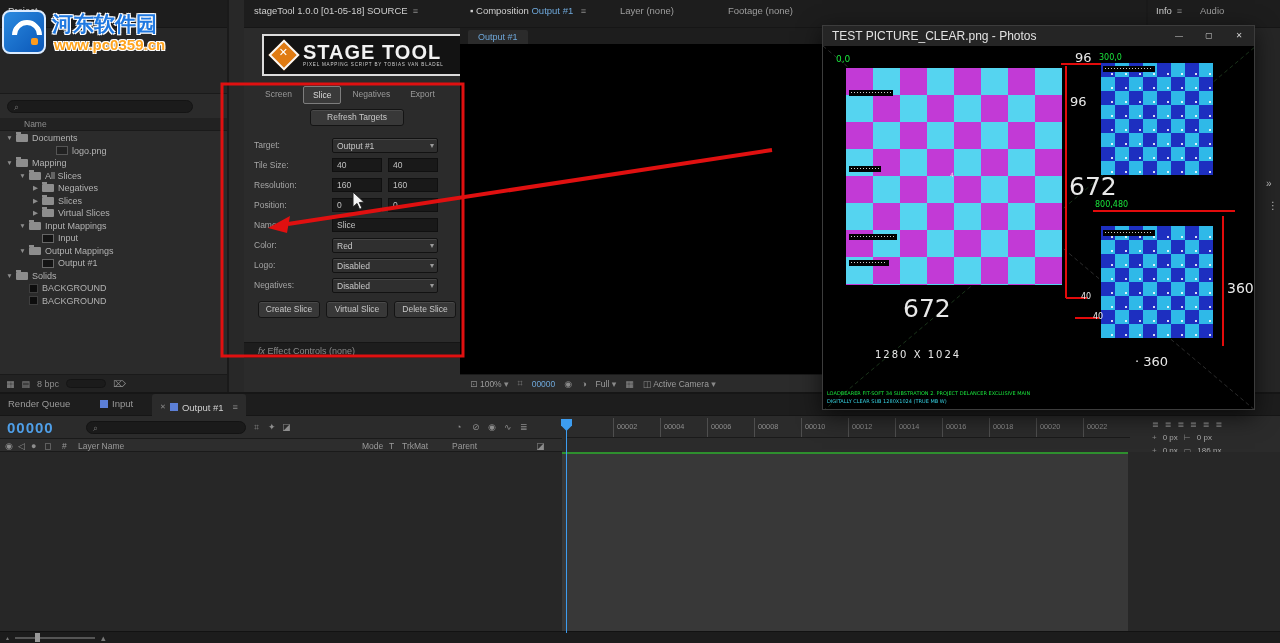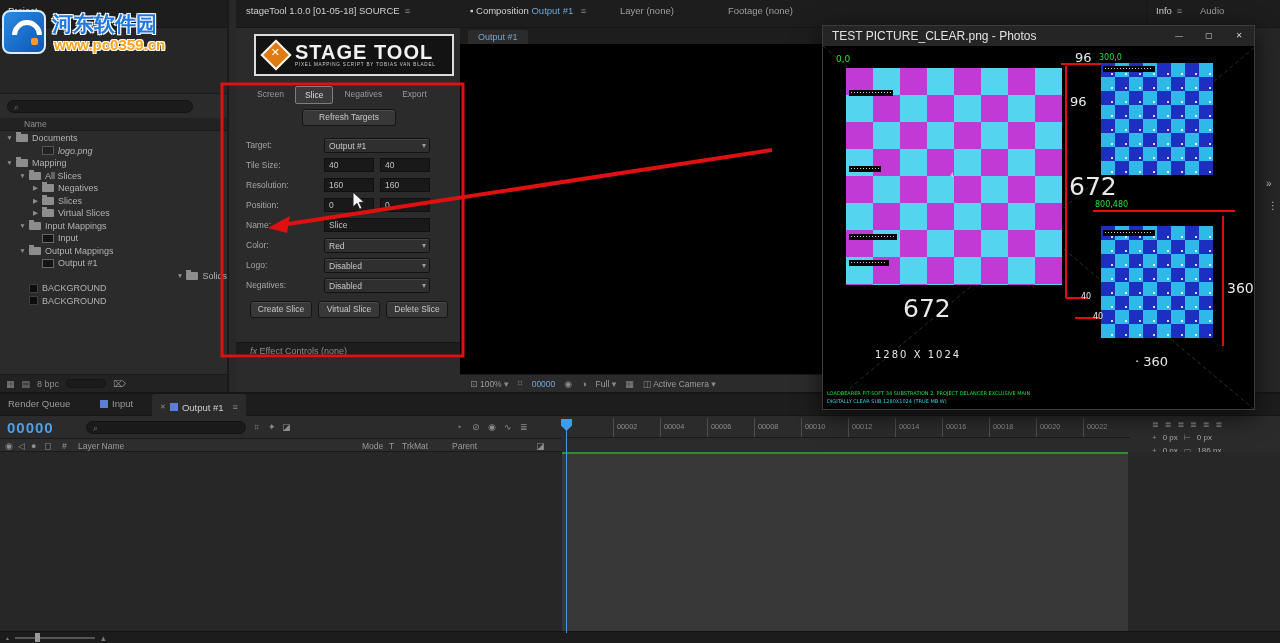--- a/index.html
+++ b/index.html
@@ -117,21 +117,21 @@
     </div>
     <div class="preview-area"></div>
     <div class="searchbox"><span>⌕</span></div>
     <div class="name-head">Name</div>
     <div id="project-tree">
         <div class="trow" style="padding-left: 4px;">
           <span class="twirl">▼</span>
           <span class="ticon folder"></span>
           <span class="tlabel">Documents</span>
         </div>
-        <div class="trow" style="padding-left: 30px; font-style: italic;">
+        <div class="trow" style="padding-left: 44px;">
           <span class="twirl"></span>
           <span class="ticon footage"></span>
           <span class="tlabel">logo.png</span>
         </div>
         <div class="trow" style="padding-left: 4px;">
           <span class="twirl">▼</span>
           <span class="ticon folder"></span>
           <span class="tlabel">Mapping</span>
         </div>
         <div class="trow" style="padding-left: 17px;">
@@ -167,21 +167,21 @@
         <div class="trow" style="padding-left: 17px;">
           <span class="twirl">▼</span>
           <span class="ticon folder"></span>
           <span class="tlabel">Output Mappings</span>
         </div>
         <div class="trow" style="padding-left: 30px;">
           <span class="twirl"></span>
           <span class="ticon comp"></span>
           <span class="tlabel">Output #1</span>
         </div>
-        <div class="trow" style="padding-left: 4px; justify-content: flex-end;">
+        <div class="trow" style="padding-left: 4px;">
           <span class="twirl">▼</span>
           <span class="ticon folder"></span>
           <span class="tlabel">Solids</span>
         </div>
         <div class="trow" style="padding-left: 17px;">
           <span class="twirl"></span>
           <span class="ticon solid"></span>
           <span class="tlabel">BACKGROUND</span>
         </div>
         <div class="trow" style="padding-left: 17px;">
@@ -192,21 +192,21 @@
       </div>
     <div class="proj-foot">
       <span class="tl-ic">▦</span>
       <span class="tl-ic">▤</span>
       <span>8 bpc</span>
       <span class="pill"></span>
       <span class="tl-ic">⌦</span>
     </div>
   </div>
 
-  <div class="panel" style="left:236px;top:0;width:231px;height:392px;border-right:2px solid #1a1a1a;">
+  <div class="panel" style="left:244px;top:0;width:231px;height:392px;border-right:2px solid #1a1a1a;">
     <div class="phead">
       <span class="ptab active" style="left:10px;"><span>stageTool 1.0.0 [01-05-18] SOURCE</span><span class="menu-ic">≡</span></span>
     </div>
     <div class="st-logo">
       <span class="st-diamond"></span>
       <span>
         <div class="st-title">STAGE TOOL</div>
         <div class="st-sub">PIXEL MAPPING SCRIPT BY TOBIAS VAN BLADEL</div>
       </span>
     </div>

